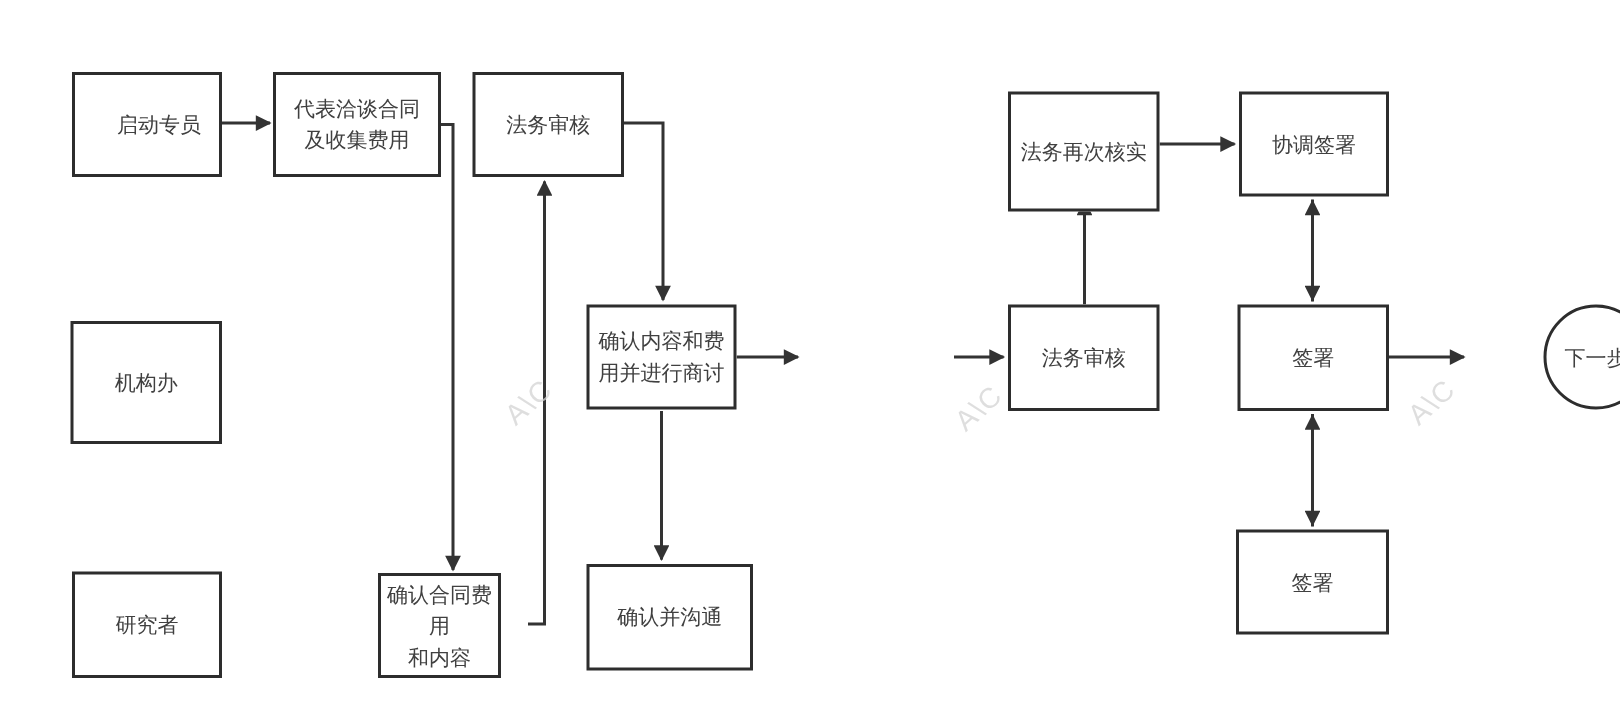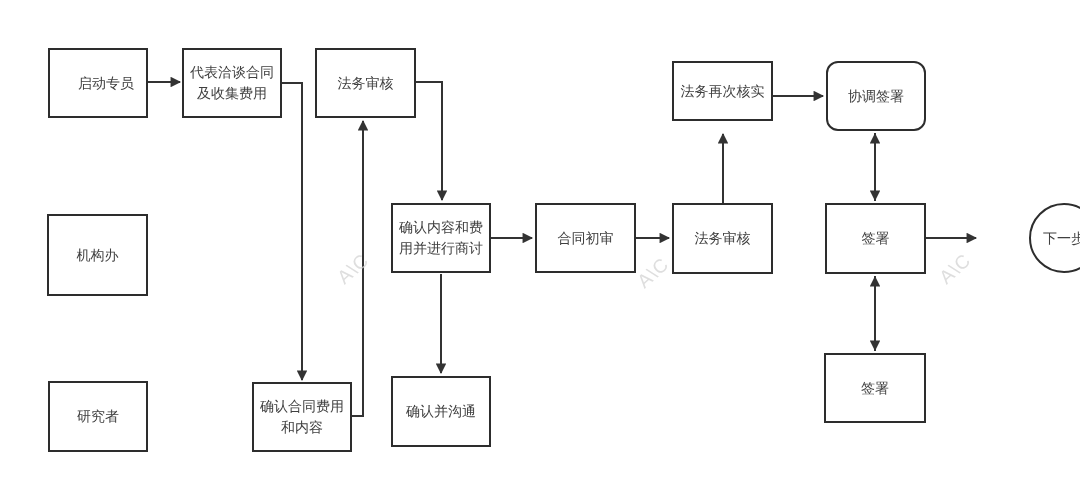--- a/index.html
+++ b/index.html
@@ -86,21 +86,21 @@
   </svg>
 
   <span class="wm" style="left:336px; top:258px;">A\C</span>
   <span class="wm" style="left:636px; top:262px;">A\C</span>
   <span class="wm" style="left:938px; top:258px;">A\C</span>
 
   <div class="node" style="left:48px;  top:48px;  width:100px; height:70px;padding-left:16px;">
     <span class="label">启动专员</span>
   </div>
 
-  <div class="node" style="left:182px; top:48px;  width:100px; height:70px;">
+  <div class="node" style="left:182px; top:48px;  width:112px; height:70px;">
     <span class="label">代表洽谈合同
 及收集费用</span>
   </div>
 
   <div class="node" style="left:315px; top:48px;  width:101px; height:70px;">
     <span class="label">法务审核</span>
   </div>
 
   <div class="node" style="left:47px;  top:214px; width:101px; height:82px;">
     <span class="label">机构办</span>
@@ -108,50 +108,47 @@
 
   <div class="node" style="left:48px;  top:381px; width:100px; height:71px;text-align:right;">
     <span class="label">研究者</span>
   </div>
 
   <div class="node" style="left:391px; top:203px; width:100px; height:70px;">
     <span class="label">确认内容和费
 用并进行商讨</span>
   </div>
 
-  <div class="node" style="left:535px; top:203px; width:101px; height:70px;">
-    <span class="label">合同初审</span>
-  </div>
 
   <div class="node" style="left:672px; top:203px; width:101px; height:71px;">
     <span class="label">法务审核</span>
   </div>
 
-  <div class="node" style="left:672px; top:61px;  width:101px; height:60px;">
+  <div class="node" style="left:672px; top:61px;  width:101px; height:80px;">
     <span class="label">法务再次核实</span>
   </div>
 
-  <div class="node" style="left:826px; top:61px;  width:100px; height:70px;border-radius:12px;">
+  <div class="node" style="left:826px; top:61px;  width:100px; height:70px;">
     <span class="label">协调签署</span>
   </div>
 
   <div class="node" style="left:825px; top:203px; width:101px; height:71px;">
     <span class="label">签署</span>
   </div>
 
   <div class="node" style="left:824px; top:353px; width:102px; height:70px;">
     <span class="label">签署</span>
   </div>
 
-  <div class="node" style="left:252px; top:382px; width:100px; height:70px;">
+  <div class="node" style="left:252px; top:382px; width:82px; height:70px;">
     <span class="label">确认合同费用
 和内容</span>
   </div>
 
-  <div class="node" style="left:391px; top:376px; width:100px; height:71px;">
+  <div class="node" style="left:391px; top:376px; width:111px; height:71px;">
     <span class="label">确认并沟通</span>
   </div>
 
   <div class="node circle" style="left:1029px; top:203px; width:70px; height:70px;text-align:right;">
     <span class="label">下一步</span>
   </div>
 
 </div>
 
 </body></html>

